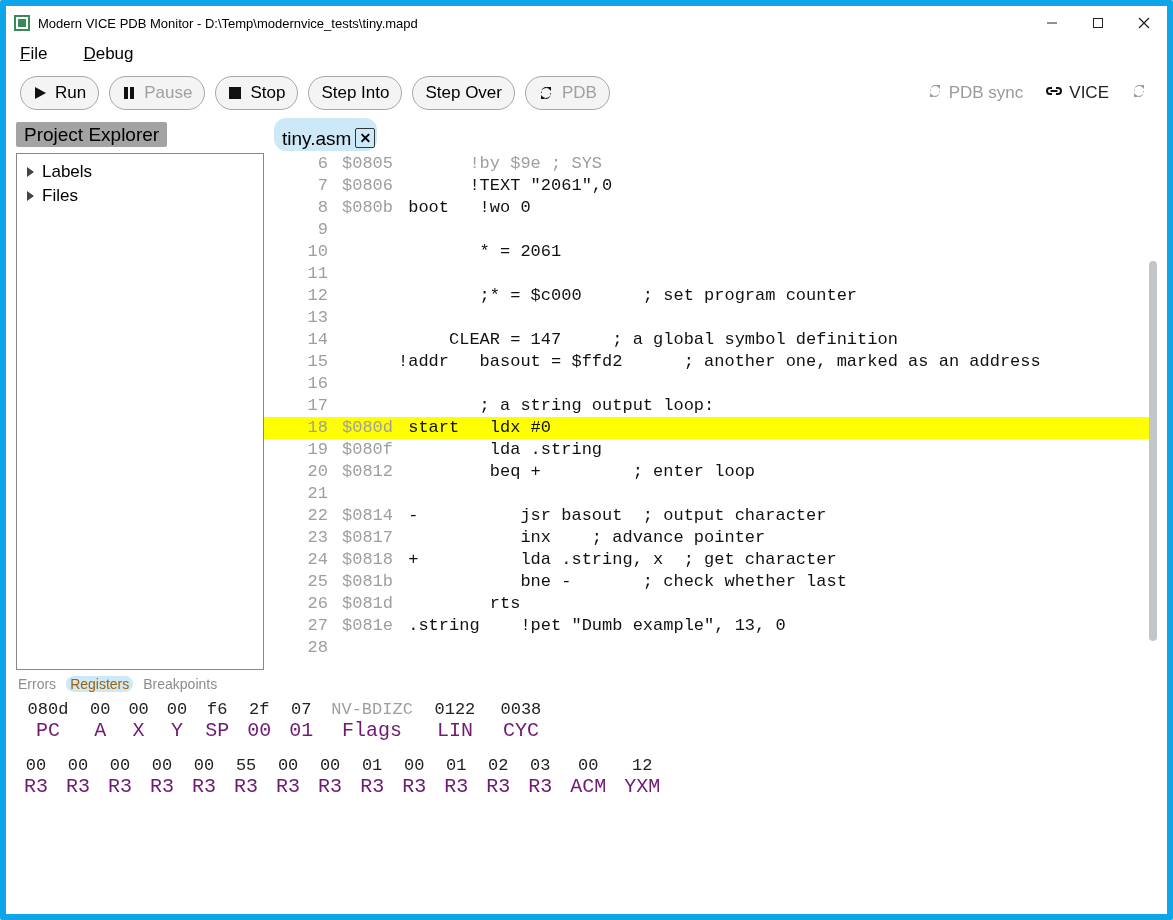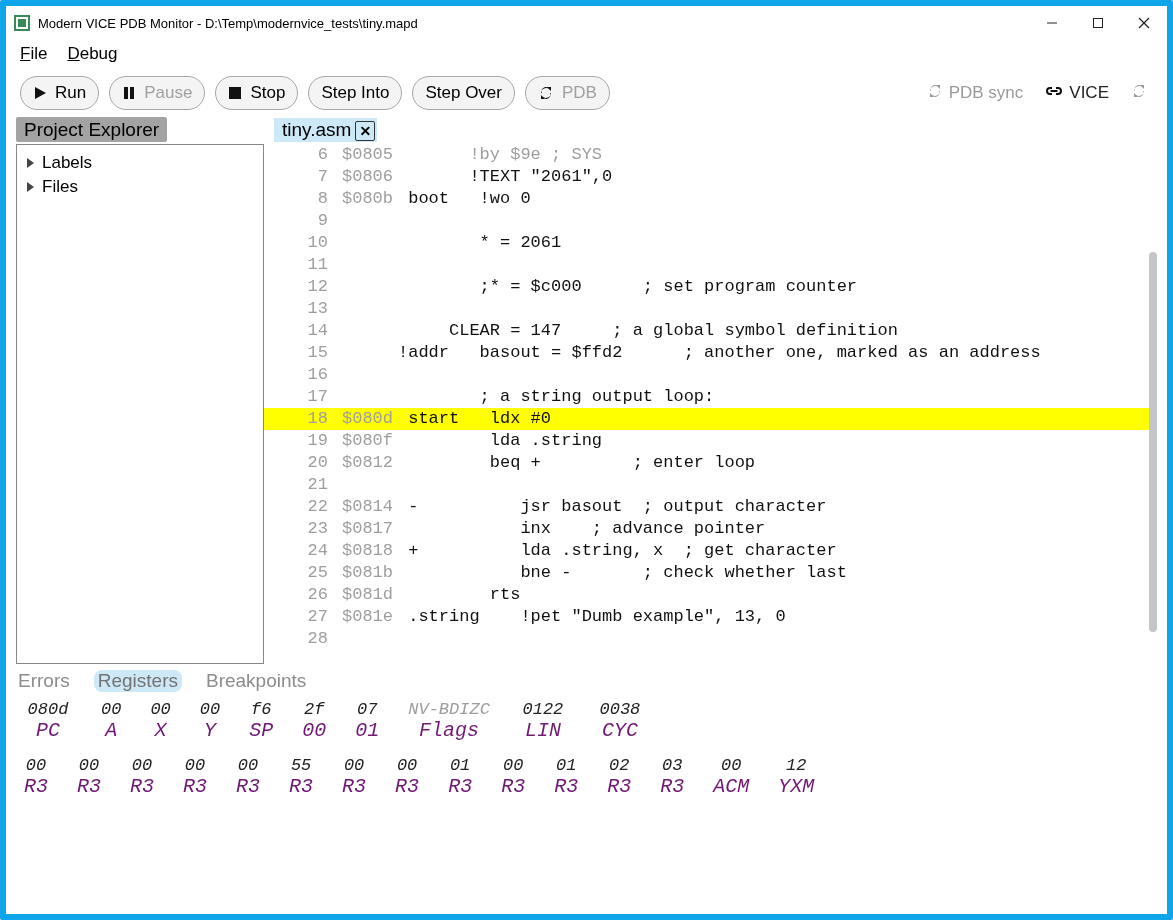--- a/index.html
+++ b/index.html
@@ -16,21 +16,21 @@
     width: 16px; height: 16px; margin-right: 8px; display:inline-flex; align-items:center; justify-content:center;
   }
   .app-icon svg { display:block; }
   .title-text { font-size: 13px; color: #000; flex: 0 0 auto; }
   .titlebar-spacer { flex: 1; }
   .win-ctrls { display: flex; height: 100%; }
   .win-btn { width: 46px; display:flex; align-items:center; justify-content:center; }
   .win-btn svg { display:block; }
   
   .menubar {
-    display: flex; gap: 20px; padding: 4px 14px 8px 14px; font-size: 17px;
+    display: flex; gap: 36px; padding: 4px 14px 8px 14px; font-size: 17px;
   }
   .menu-item { cursor: default; }
   .menu-item .ul { text-decoration: underline; }
   
   .toolbar {
     display: flex; align-items: center; padding: 4px 14px 8px 14px; gap: 10px;
   }
   .btn {
     display: inline-flex; align-items: center; gap: 8px; border: 1px solid #a7a7a7; border-radius: 17px;
     padding: 6px 12px; font-size: 17px; background: #f4f4f4; cursor: default;
@@ -43,21 +43,21 @@
   
   .panel-tabs-row {
     display: flex; align-items: center; padding: 0 10px; gap: 10px;
   }
   .panel-tab-left {
     background: #a3a3a3; font-size: 19px; padding: 2px 8px; border-radius: 2px;
   }
   .left-panel-wrap { width: 248px; flex: 0 0 248px; }
   .right-panel-wrap { flex: 1; display:flex; align-items:center; }
   .file-tab {
-    display:inline-flex; align-items:flex-end; background:#cde8f7; padding:1px 2px 1px 8px; border-radius:0; font-size:19px;
+    display:inline-flex; align-items:flex-start; background:#cde8f7; padding:10px 2px 1px 8px; border-radius:12px; font-size:19px;
   }
   .file-tab .close {
     border:1px solid #333; width:20px; height:20px; display:inline-flex; align-items:center; justify-content:center;
     margin-left:4px; font-weight:bold; border-radius:2px; font-size:14px;
   }
   
   .main {
     flex: 1; display: flex; padding: 2px 10px 0 10px; min-height: 0;
   }
   .explorer {
@@ -83,26 +83,26 @@
   .vscrollbar {
     position:absolute; right:0; top:8px; bottom:8px; width:8px; background: transparent;
   }
   .vscrollbar-thumb {
     position:absolute; left:0; right:0; top:100px; height:380px; background:#c3c6c9; border-radius:4px;
   }
   
   .bottom {
     padding: 6px 12px 16px 12px;
   }
-  .bottom-tabs { display:flex; gap:24px; font-size:19px; color:#8c8c8c; }
-  .bottom-tabs .active { background:#cde8f7; color:#737373; padding:0 4px; border-radius:8px; }
+  .bottom-tabs { display:flex; gap:10px; font-size:14px; color:#8c8c8c; }
+  .bottom-tabs .active { background:#cde8f7; color:#a16207; padding:0 4px; border-radius:8px; }
   .registers {
     margin-top: 8px; font-family: Consolas, "Courier New", monospace; font-size:17px;
   }
-  .reg-row { display:flex; gap:17px;font-style:italic; }
+  .reg-row { display:flex; gap:6px; }
   .reg-cell { display:flex; flex-direction:column; align-items:center; padding:0 6px; }
   .reg-cell.wide { min-width:60px; }
   .reg-val { color:#222; }
   .reg-lbl { color:#701a75; font-size:20px; }
   .spacer-bottom { height: 100px; }
 </style>
 </head>
 <body>
 
 <div class="window">

